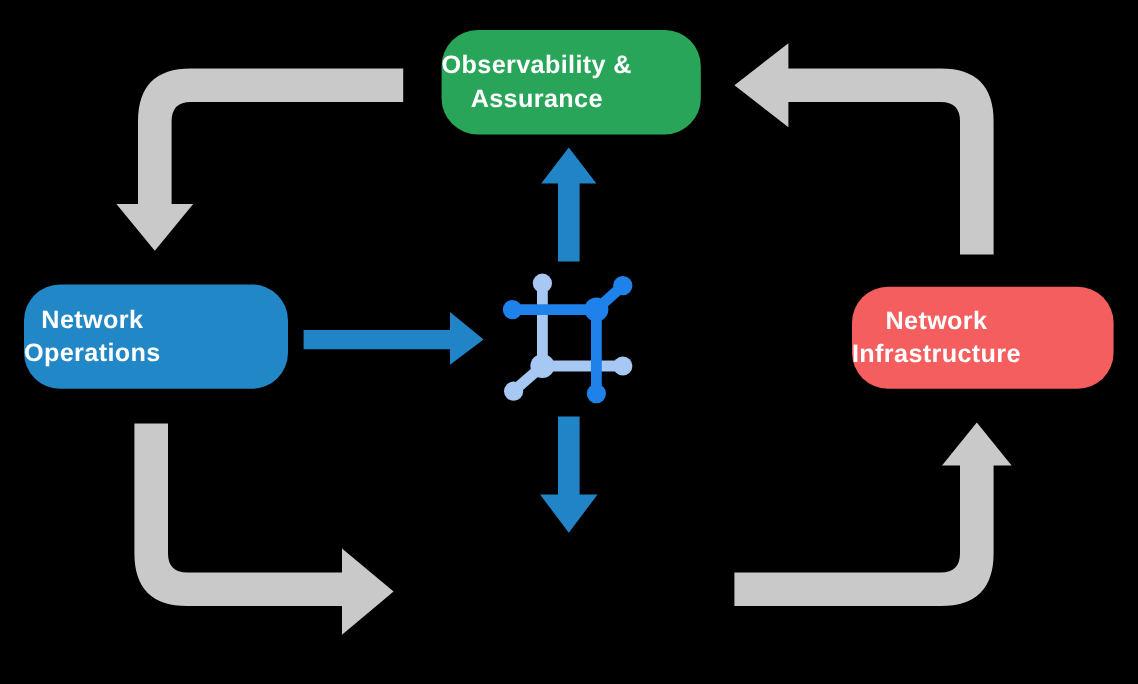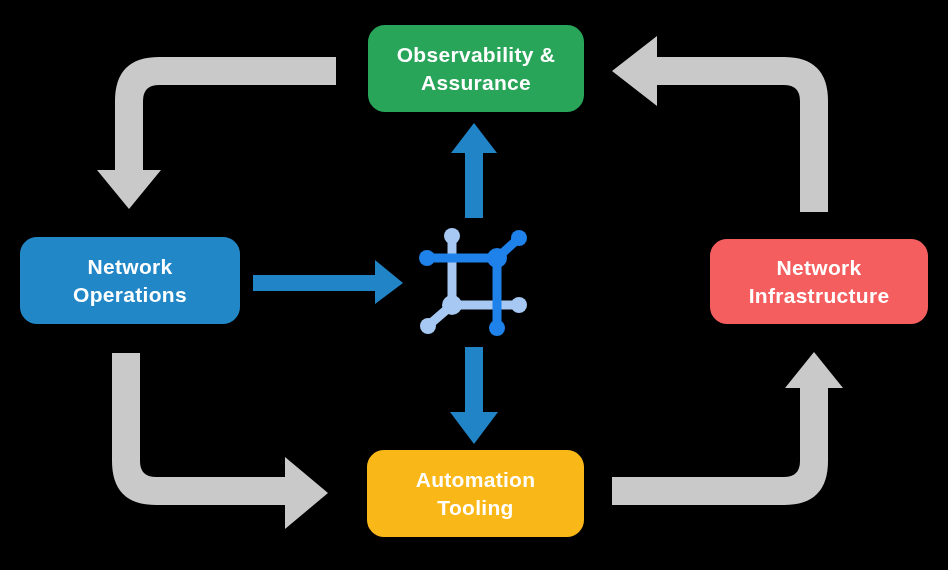--- a/index.html
+++ b/index.html
@@ -5,22 +5,22 @@
   html,body{margin:0;padding:0;background:#000;}
   #canvas{
     position:relative;
     width:948px;height:570px;
     background:#000;
     overflow:hidden;
     font-family:"Liberation Sans", sans-serif;
   }
   .node{
     position:absolute;
-    border-radius:17px;
-    display:flex;align-items:center;justify-content:center;
+    border-radius:30px;
+    display:flex;align-items:center;
     text-align:center;
   }
   .node-label{
     color:#fff;
     font-size:21px;
     font-weight:600;
     line-height:1.32;
     letter-spacing:.3px;
     white-space:pre-line;
   }
@@ -86,18 +86,14 @@
   <div class="node" style="left: 20px; top: 237px; width: 220px; height: 87px; background: rgb(33, 135, 199);">
     <span class="node-label">Network
 Operations</span>
   </div>
 
   <div class="node" style="left: 710px; top: 239px; width: 218px; height: 85px; background: rgb(245, 94, 94);">
     <span class="node-label">Network
 Infrastructure</span>
   </div>
 
-  <div class="node" style="left: 367px; top: 450px; width: 217px; height: 87px; background: rgb(250, 183, 24);">
-    <span class="node-label">Automation
-Tooling</span>
-  </div>
 
 </div>
 
 </body></html>

